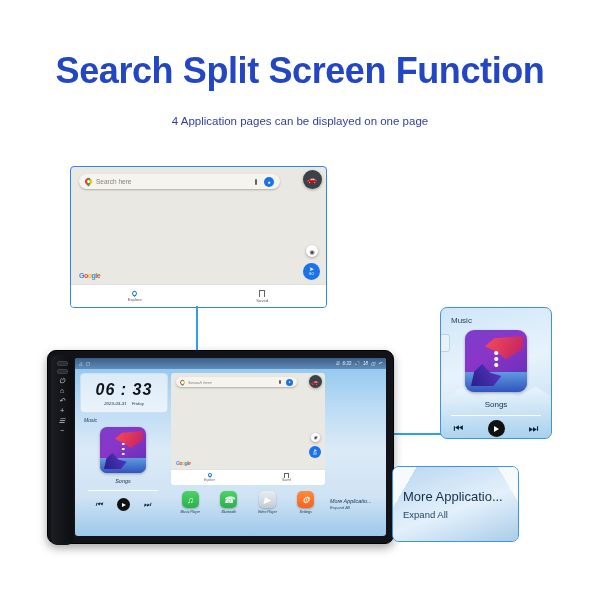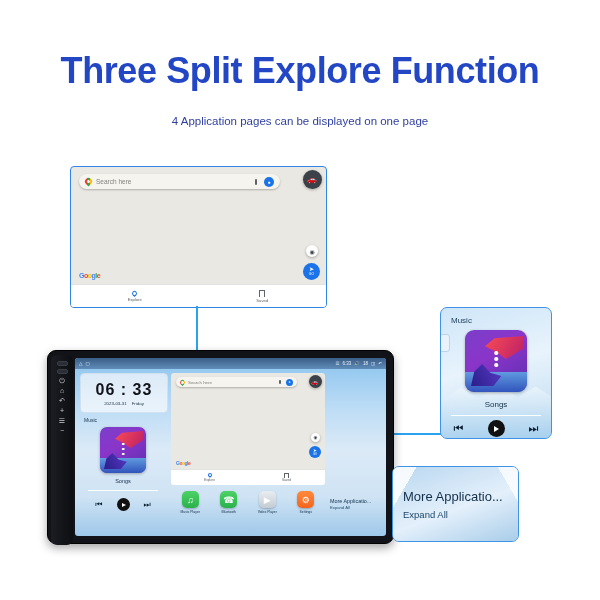--- a/index.html
+++ b/index.html
@@ -58,20 +58,21 @@
   #callout-maps .searchbar{left:8px;top:7px;right:46px;height:15px;padding:0 6px;font-size:6.5px;}
   #callout-maps .botnav{height:22px;}
   #callout-maps .botnav .lbl{font-size:4.2px;margin-top:1px;}
 
   
   .device{
     position:absolute;left:47px;top:350px;width:345px;height:192px;
     background:#111318;border-radius:9px;
     box-shadow:0 4px 10px rgba(0,0,0,.35);
     border:1px solid #000;
+    font-style:italic;
   }
   .device .bezel-left{
     position:absolute;left:3px;top:4px;width:22px;height:184px;
     background:linear-gradient(90deg,#1b1d22,#0c0e12);border-radius:6px;
     display:flex;flex-direction:column;align-items:center;padding-top:6px;gap:3px;
   }
   .hwbtn{color:#c8ccd2;font-size:4px;display:flex;flex-direction:column;align-items:center;line-height:1;}
   .hwbtn .g{font-size:7px;line-height:7px;}
   .hwdot{width:9px;height:3px;border-radius:2px;background:#2a2d34;border:.5px solid #3a3e46;}
   .screen{
@@ -192,21 +193,21 @@
   
   .conn{position:absolute;background:#2aa3ef;}
   .dot{position:absolute;width:7px;height:7px;border-radius:50%;background:#2aa3ef;}
   .dot.sm{width:6px;height:6px;}
 </style>
 </head>
 <body>
 
 <div class="root">
 
-  <div class="page-title">Three Split Explore Function</div>
+  <div class="page-title">Search Split Screen Function</div>
   <div class="page-subtitle">4 Application pages can be displayed on one page</div>
 
   <div class="maps" id="callout-maps">
     <div class="searchbar">
       <span class="pin gicon-multi" style="width:7px;height:7px;margin-right:4px;">
           <i style="width:7px;height:7px;"></i>
         </span>
       <span class="searchtxt">Search here</span>
       <span class="mic" style="width:2.5px;height:6px;border-radius:2px;margin-right:7px;"></span>
       <span class="bluecirc" style="width:10px;height:10px;font-size:5px;">●</span>

